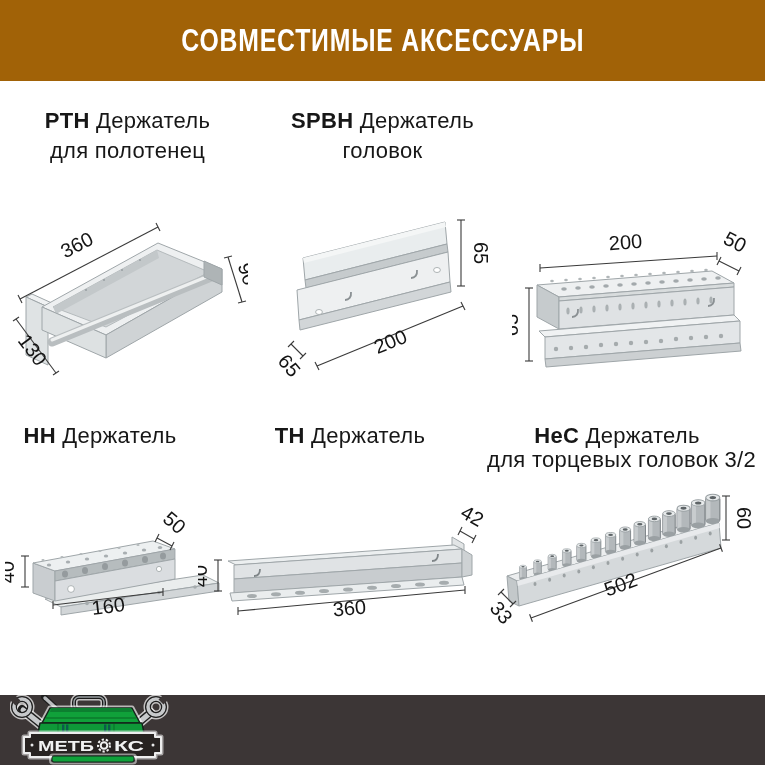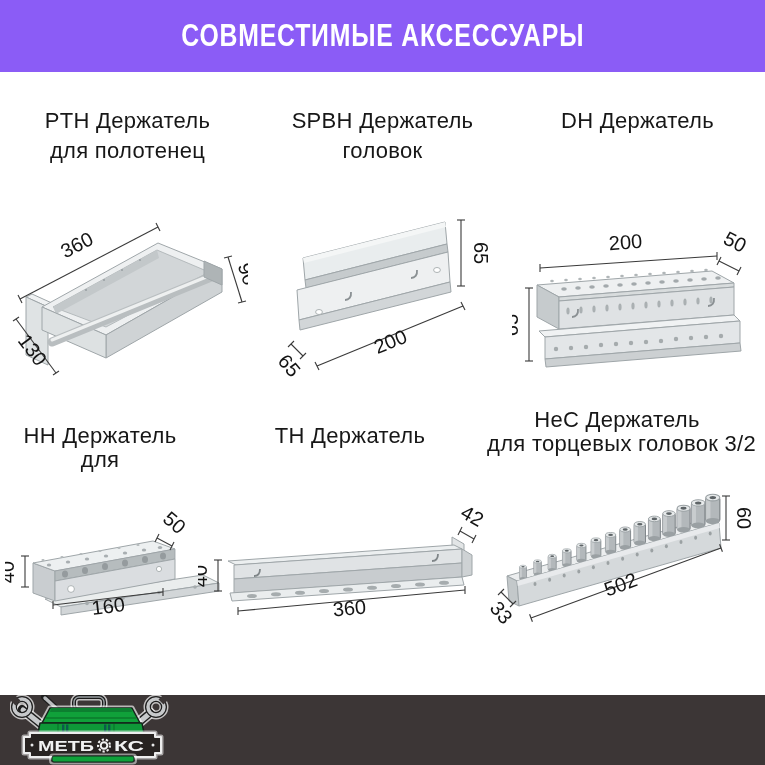--- a/index.html
+++ b/index.html
@@ -1,23 +1,23 @@
 <!DOCTYPE html>
 <html><head>
 <meta charset="utf-8">
 <style>
   *{margin:0;padding:0;box-sizing:border-box}
   html,body{width:765px;height:765px}
   body{position:relative;background:#ffffff;font-family:"Liberation Sans",sans-serif;overflow:hidden}
-  .header{position:absolute;left:0;top:0;width:765px;height:72px;background:#8b5cf6;display:flex;align-items:center;justify-content:center}
+  .header{position:absolute;left:0;top:0;width:765px;height:81px;background:#a16207;display:flex;align-items:center;justify-content:center}
   .header-title{color:#ffffff;font-size:31px;font-weight:bold;letter-spacing:1px;transform:scaleX(0.8);white-space:nowrap}
   .ptitle{position:absolute;text-align:center;color:#171717;font-size:22px;letter-spacing:0.3px}
   .ptitle.row1{line-height:30px}
   .ptitle.row2{line-height:24px}
-  .ptitle b{font-weight:normal}
+  .ptitle b{font-weight:bold}
   .nowrap{white-space:nowrap}
   .pimg{position:absolute}
   .footer{position:absolute;left:0;top:695px;width:765px;height:70px;background:#3C3636}
   .logo{position:absolute;left:10px;top:695px}
   .dim-line{stroke:#3a3a3a;stroke-width:1.1;fill:none}
   .tick{stroke:#3a3a3a;stroke-width:1.1}
   .dim-text{font-size:20px;fill:#141414;font-family:"Liberation Sans",sans-serif}
   .outl{stroke:#9fa6a9;stroke-width:1;stroke-linejoin:round}
 </style>
 </head>
@@ -29,21 +29,20 @@
 
 <div class="ptitle row1" style="left:0;top:106px;width:255px">
   <div><b>PTH</b> <span>Держатель</span></div>
   <div>для полотенец</div>
 </div>
 <div class="ptitle row1" style="left:255px;top:106px;width:255px">
   <div><b>SPBH</b> <span>Держатель</span></div>
   <div>головок</div>
 </div>
 <div class="ptitle row1" style="left:510px;top:106px;width:255px">
-  <div><b>DH</b> <span>Держатель</span></div>
 </div>
 
 <svg class="pimg" style="left:8px;top:213px" width="240" height="185" viewBox="0 0 240 185">
   <g>
     <polygon class="outl" points="18,84 40,94 46,91 24,81" fill="#f0f2f3"></polygon>
     <polygon class="outl" points="18,84 40,94 40,152 18,142" fill="#dfe3e4"></polygon>
     <polygon class="outl" points="34,94 150,30 214,56 98,122" fill="#eef0f1"></polygon>
     <polygon points="45,94 149,37 201,59 98,114" fill="#d2d6d8" stroke="#aab0b3" stroke-width="0.8"></polygon>
     <polygon points="45,94 149,37 151,45 48,101" fill="#c3c8ca"></polygon>
     <polygon class="outl" points="98,122 214,56 214,79 98,145" fill="#cfd3d5"></polygon>
@@ -171,26 +170,25 @@
     <text class="dim-text" x="220" y="35" text-anchor="middle" transform="rotate(27,220,35)">50</text>
     <line class="dim-line" x1="17" y1="75" x2="17" y2="148"></line>
     <line class="tick" x1="13" y1="75" x2="21" y2="75"></line>
       <line class="tick" x1="13" y1="148" x2="21" y2="148"></line>
     <text class="dim-text" x="6" y="112" text-anchor="middle" transform="rotate(-90,6,112)">65</text>
   </g>
 </svg>
 
 <div class="ptitle row2" style="left:0;top:424px;width:200px">
   <div><b>HH</b> <span>Держатель</span></div>
-  <div>для</div>
 </div>
 <div class="ptitle row2" style="left:250px;top:424px;width:200px">
   <div><b>TH</b> <span>Держатель</span></div>
 </div>
-<div class="ptitle row2" style="left:487px;top:408px;width:260px">
+<div class="ptitle row2" style="left:487px;top:424px;width:260px">
   <div><b>HeC</b> <span>Держатель</span></div>
   <div class="nowrap">для торцевых головок 3/2</div>
 </div>
 
 <svg class="pimg" style="left:5px;top:503px" width="225" height="145" viewBox="0 0 225 145">
   <g>
     <polygon class="outl" points="40,96 198,72 214,80 56,104" fill="#eaeded"></polygon>
     <polygon class="outl" points="56,104 214,80 214,88 56,112" fill="#d2d6d8"></polygon>
     <circle cx="82" cy="100.5" r="1.8" fill="#a5abad"></circle>
       <circle cx="118" cy="95" r="1.8" fill="#a5abad"></circle>

